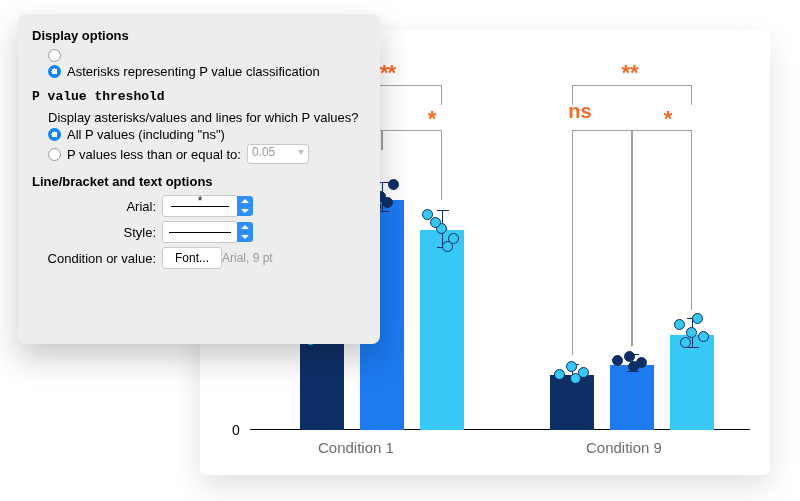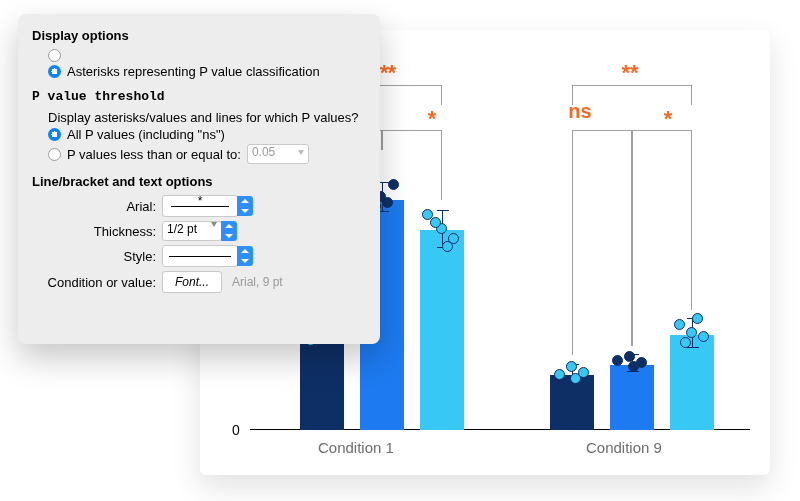--- a/index.html
+++ b/index.html
@@ -200,21 +200,21 @@
     align-items: center;
     margin: 4px 0 4px 4px;
     font-size: 13px;
   }
   .form-row .lbl {
     width: 120px;
     text-align: right;
     padding-right: 6px;
     color:#000;
   }
-  .muted-inline { color:#9a9a9a; margin-left:10px; font-size:12px; }
+  .muted-inline { color:#9a9a9a; margin-left:0; font-size:12px; }
 
   .plot-preview {
     width: 74px; height: 20px;
     border: 1px solid #c9c9c9;
     background: #fff;
     border-radius: 3px;
     position: relative;
   }
   .plot-preview::before {
     content:"";
@@ -241,21 +241,21 @@
     position:absolute;
     left:6px; right:6px; top:50%;
     border-top:1px solid #000;
   }
   .btn-font {
     width: 58px; height: 20px;
     border:1px solid #c9c9c9;
     border-radius:3px;
     background:#fff;
     font-size:12px;
-    display:inline-flex; align-items:center; justify-content:center;font-style:italic;
+    display:inline-flex; align-items:center; justify-content:center;
   }
 </style>
 </head>
 <body>
 
 <div class="stage">
 
   <div class="chart-card">
     <div class="plot-area">
       <div class="baseline"></div>
@@ -386,28 +386,20 @@
     </div>
 
     <h4 style="margin-top:10px;">Line/bracket and text options</h4>
 
     <div class="form-row">
       <span class="lbl">Arial:</span>
       <span class="plot-preview"></span>
       <span class="stepper"></span>
     </div>
 
-    <div class="form-row">
-      <span class="lbl">Thickness:</span>
-      <span class="inline-num">
-        <span>1/2 pt</span>
-        <span style="border-left:3px solid transparent;border-right:3px solid transparent;border-top:5px solid #888;"></span>
-      </span>
-      <span class="stepper"></span>
-    </div>
 
 
     <div class="form-row">
       <span class="lbl">Style:</span>
       <span class="style-preview"></span>
       <span class="stepper"></span>
     </div>
 
     <div class="form-row">
       <span class="lbl">Condition or value:</span>

